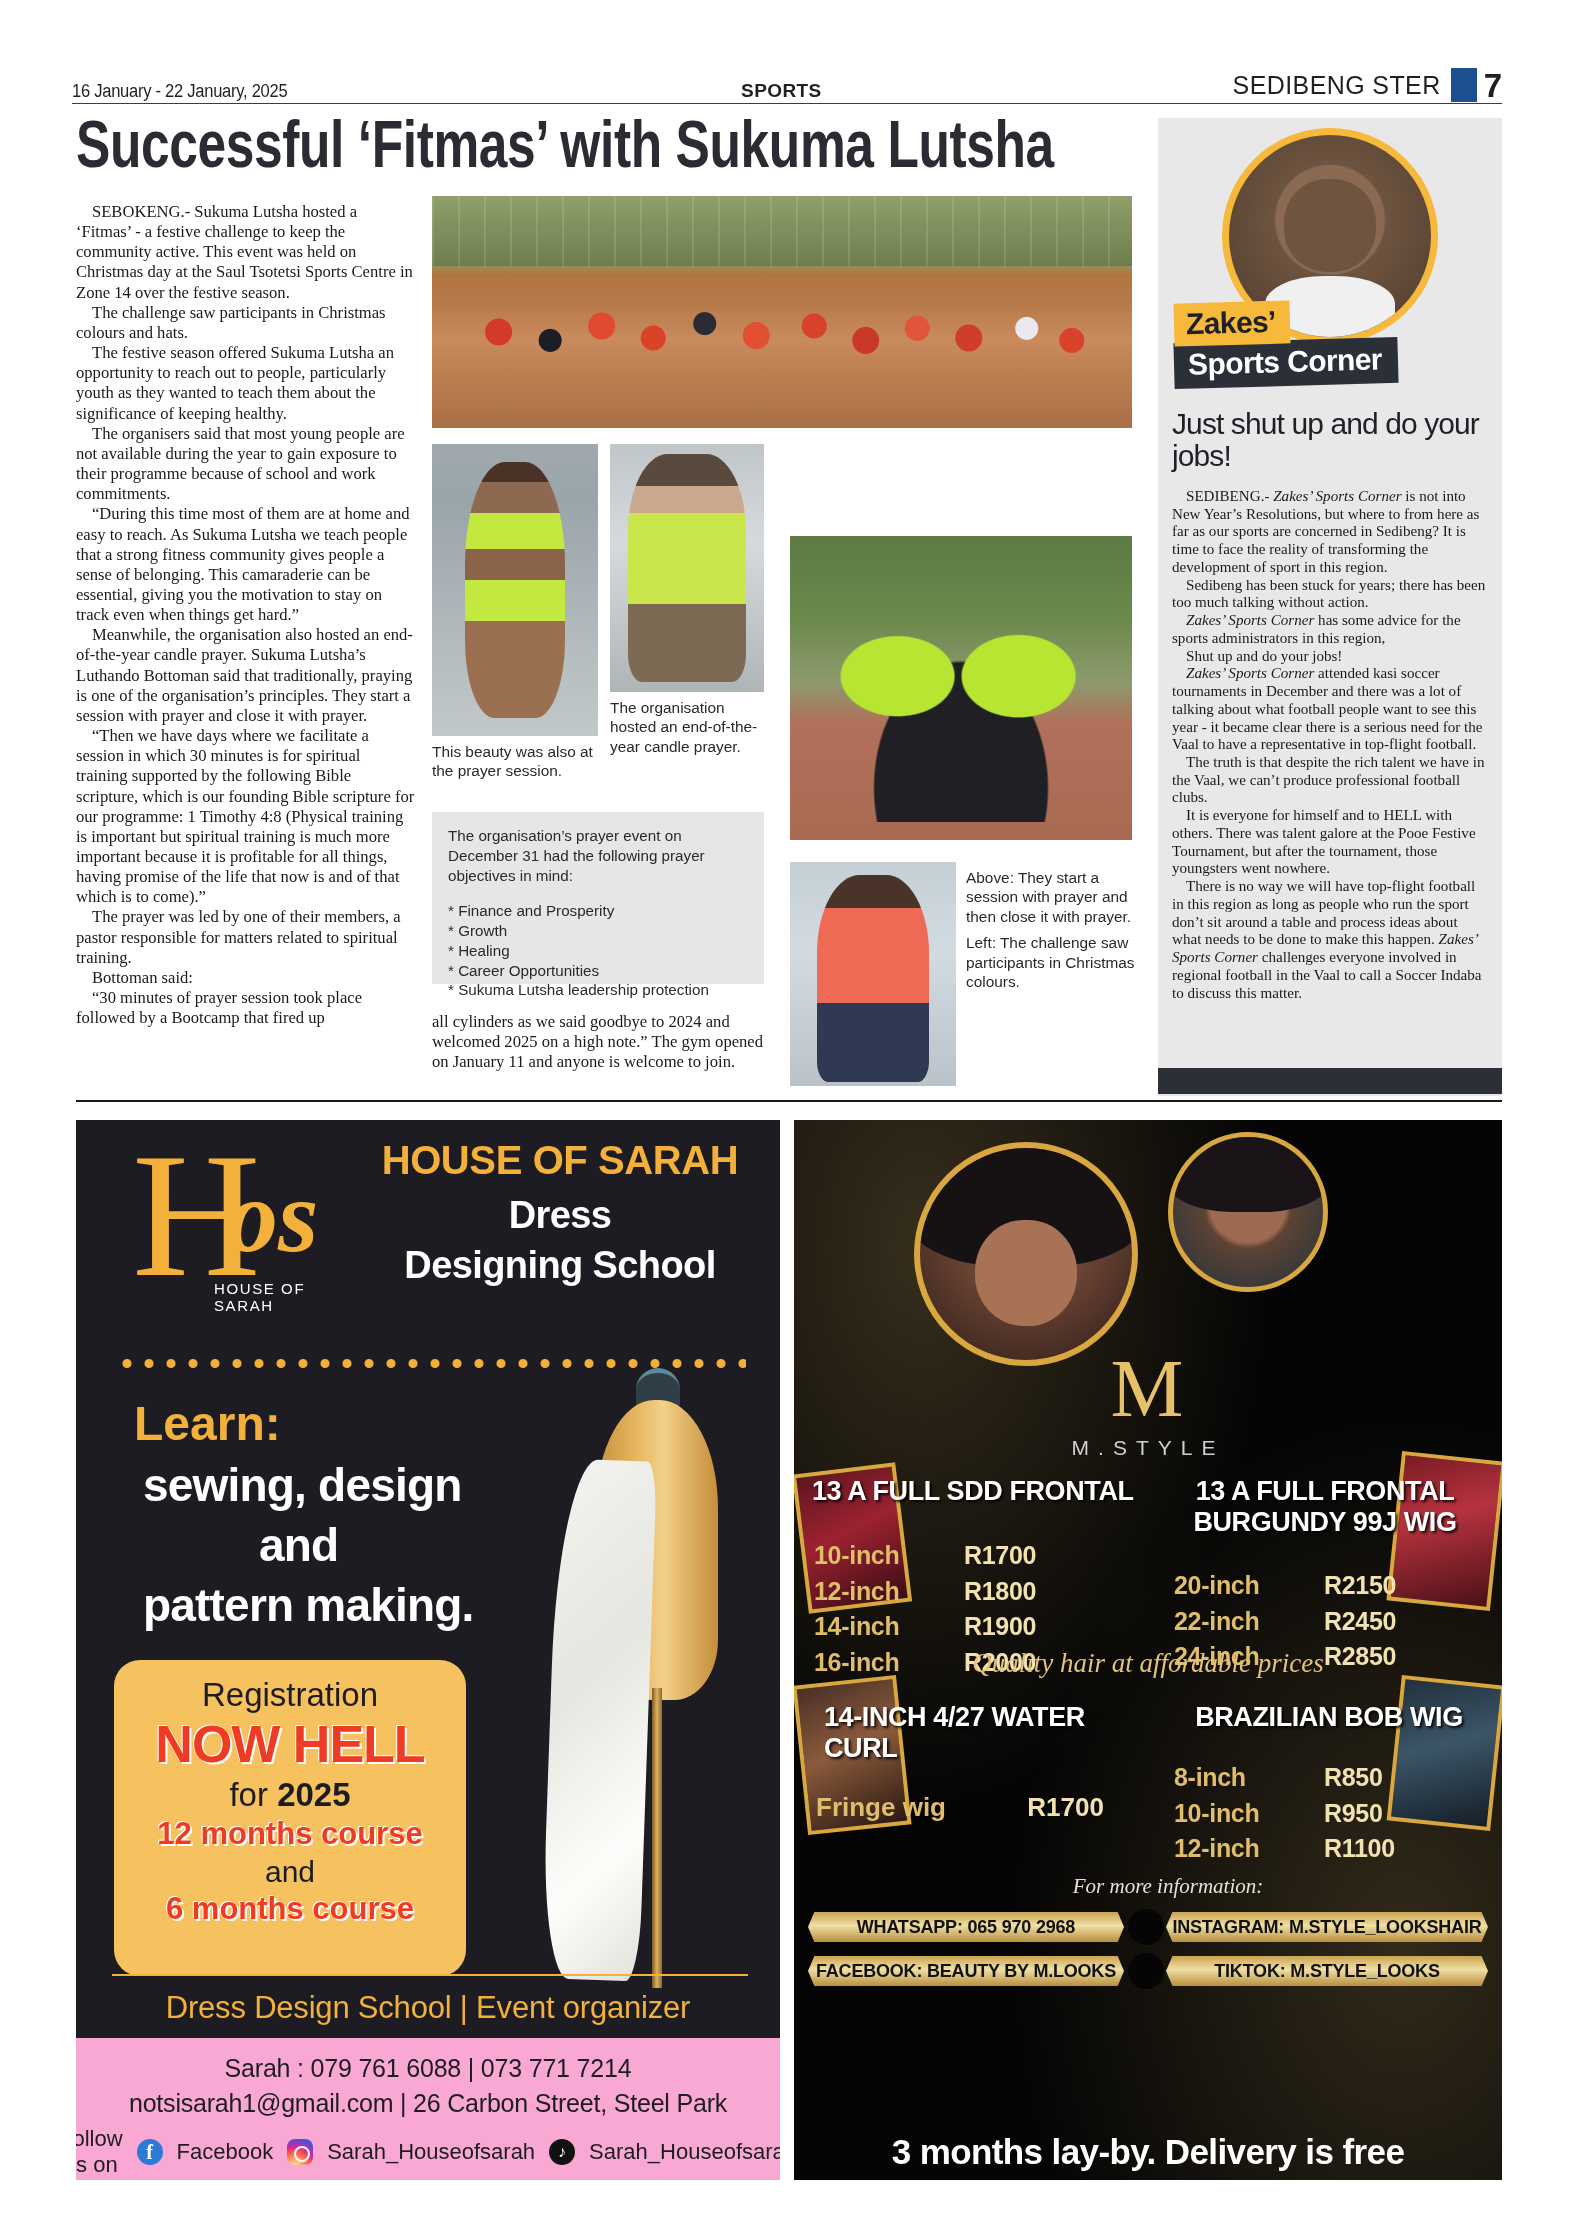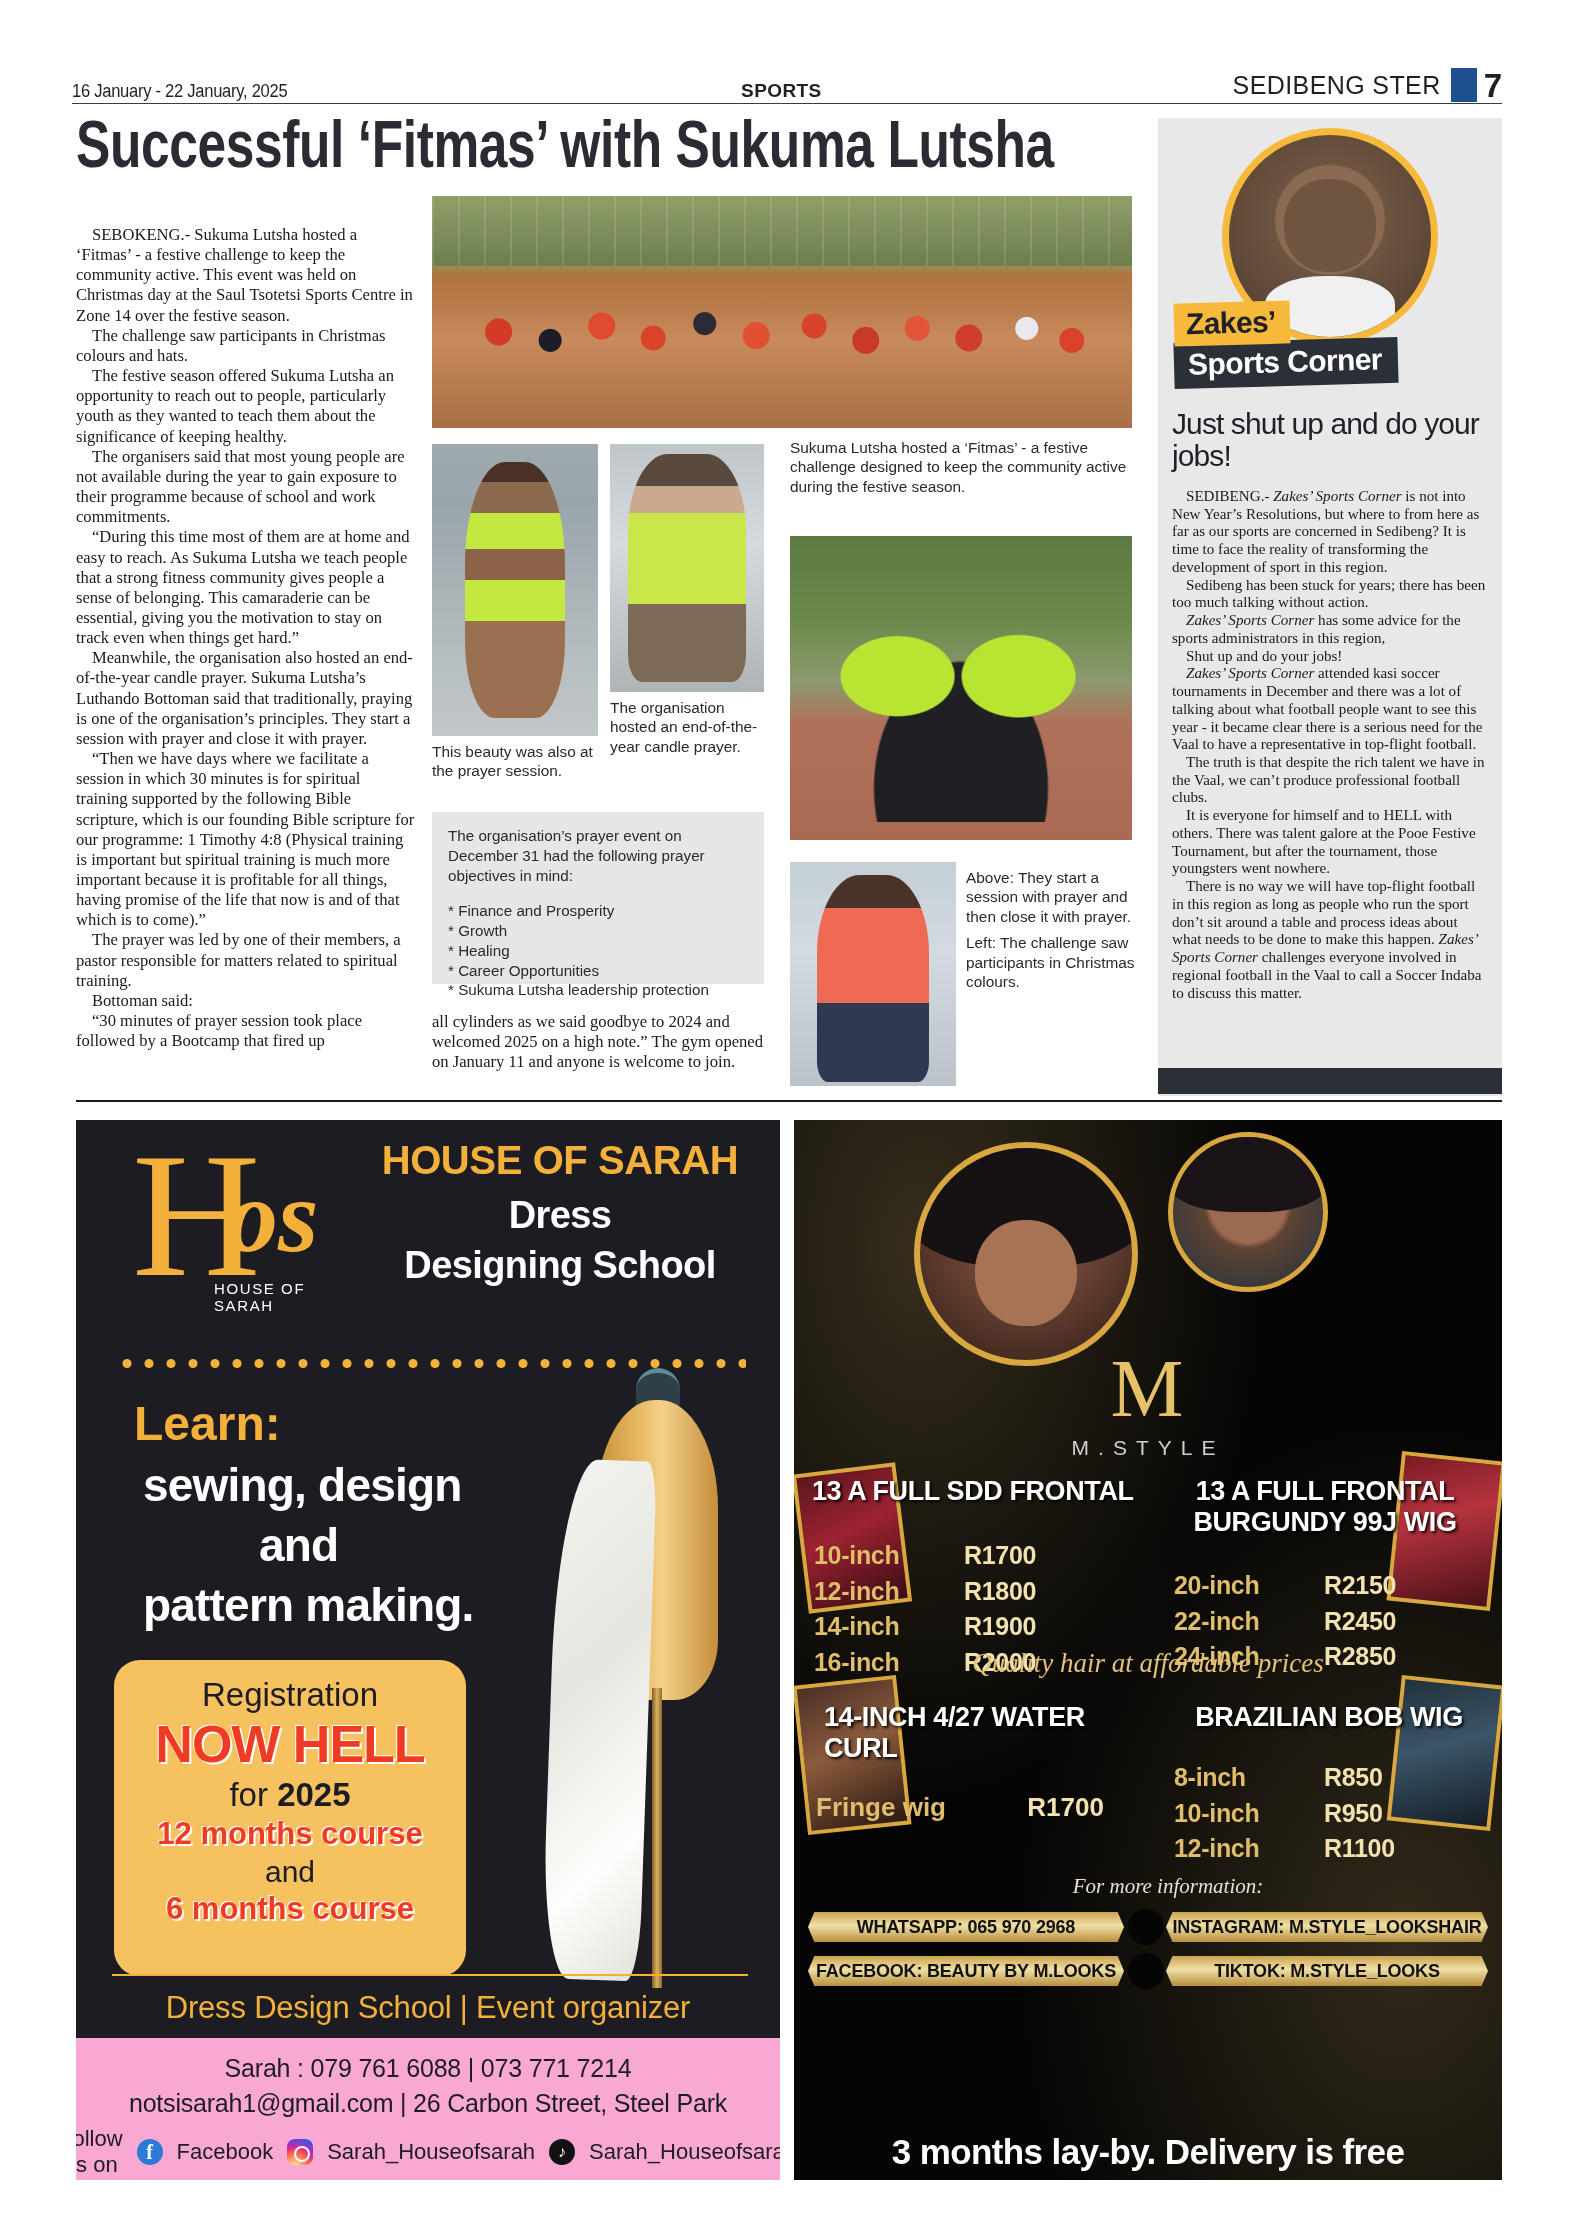--- a/index.html
+++ b/index.html
@@ -61,21 +61,21 @@
     letter-spacing: -0.5px;
   }
   .col-text {
     font-family: "Liberation Serif", serif;
     font-size: 16.6px; line-height: 1.215; color: #1a1a1a;
     text-align: left;
   }
   .col-text p { text-indent: 16px; margin: 0; }
   .col-text p.noind { text-indent: 0; }
 
-  #col1 { position: absolute; left: 76px; top: 202px; width: 340px; margin-top: 23px; }
+  #col1 { position: absolute; left: 76px; top: 202px; width: 340px; }
   #col2-tail { position: absolute; left: 432px; top: 1012px; width: 332px; }
 
   
   .photo { position: absolute; overflow: hidden; }
 
   
   .p-main {
     left: 432px; top: 196px; width: 700px; height: 232px;
     background:
       linear-gradient(to bottom, #6e7f52 0%, #7e8f5c 16%, #8d9b66 28%, #b0753f 34%, #b8794a 46%, #c98a5e 62%, #bb7e50 78%, #a96f46 100%);
@@ -518,23 +518,20 @@
     <p>The festive season offered Sukuma Lutsha an opportunity to reach out to people, particularly youth as they wanted to teach them about the significance of keeping healthy.</p>
     <p>The organisers said that most young people are not available during the year to gain exposure to their programme because of school and work commitments.</p>
     <p>“During this time most of them are at home and easy to reach. As Sukuma Lutsha we teach people that a strong fitness community gives people a sense of belonging. This camaraderie can be essential, giving you the motivation to stay on track even when things get hard.”</p>
     <p>Meanwhile, the organisation also hosted an end-of-the-year candle prayer. Sukuma Lutsha’s Luthando Bottoman said that traditionally, praying is one of the organisation’s principles. They start a session with prayer and close it with prayer.</p>
     <p>“Then we have days where we facilitate a session in which 30 minutes is for spiritual training supported by the following Bible scripture, which is our founding Bible scripture for our programme: 1 Timothy 4:8 (Physical training is important but spiritual training is much more important because it is profitable for all things, having promise of the life that now is and of that which is to come).”</p>
     <p>The prayer was led by one of their members, a pastor responsible for matters related to spiritual training.</p>
     <p>Bottoman said:</p>
     <p>“30 minutes of prayer session took place followed by a Bootcamp that fired up</p>
   </div>
 
-  <div class="cap" id="cap-main">
-    <p>Sukuma Lutsha hosted a ‘Fitmas’ - a festive challenge designed to keep the community active during the festive season.</p>
-  </div>
   <div class="cap" id="cap-beauty">
     <p>This beauty was also at the prayer session.</p>
   </div>
   <div class="cap" id="cap-candle">
     <p>The organisation hosted an end-of-the-year candle prayer.</p>
   </div>
   <div class="cap" id="cap-above">
     <p>Above: They start a session with prayer and then close it with prayer.</p>
     <p>Left: The challenge saw participants in Christmas colours.</p>
   </div>

